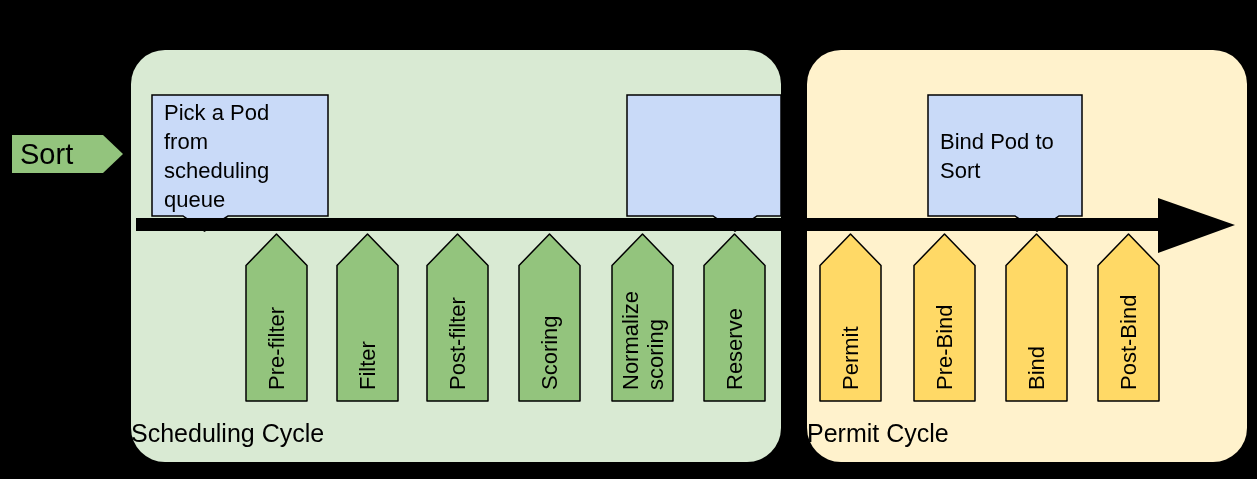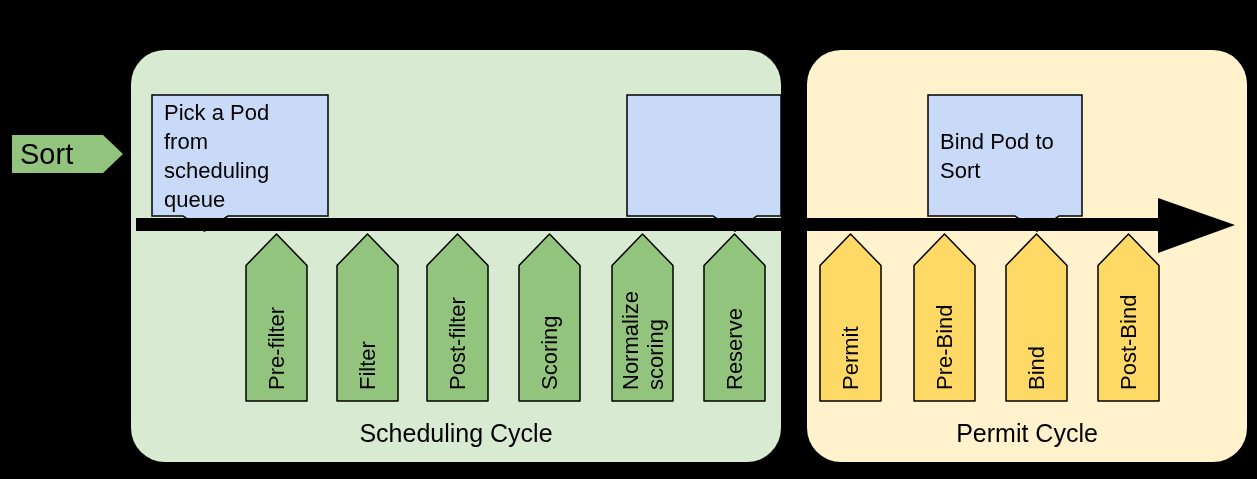--- a/index.html
+++ b/index.html
@@ -7,21 +7,21 @@
     position:relative; width:1257px; height:479px;
     background:#000; overflow:hidden;
     font-family:"Liberation Sans", sans-serif; color:#000;
   }
   
   .panel { position:absolute; top:50px; height:412px; border-radius:34px; }
   .panel-scheduling { left:131px; width:650px; background:#d9ead3; }
   .panel-binding   { left:807px; width:440px; background:#fff2cc; }
   .panel-label {
     position:absolute; left:0; right:0; bottom:14px;
-    text-align:center; font-size:25px; line-height:30px;
+    text-align:left; font-size:25px; line-height:30px;
   }
   
   .ext { position:absolute; top:183px; width:63px; height:169px; }
   .ext svg { position:absolute; left:0; top:0; display:block; }
   .ext-label {
     position:absolute; left:0; top:157px; width:138px; height:63px;
     transform:rotate(-90deg); transform-origin:0 0;
     display:flex; align-items:center; justify-content:flex-start;
   }
   .ext-label span {

